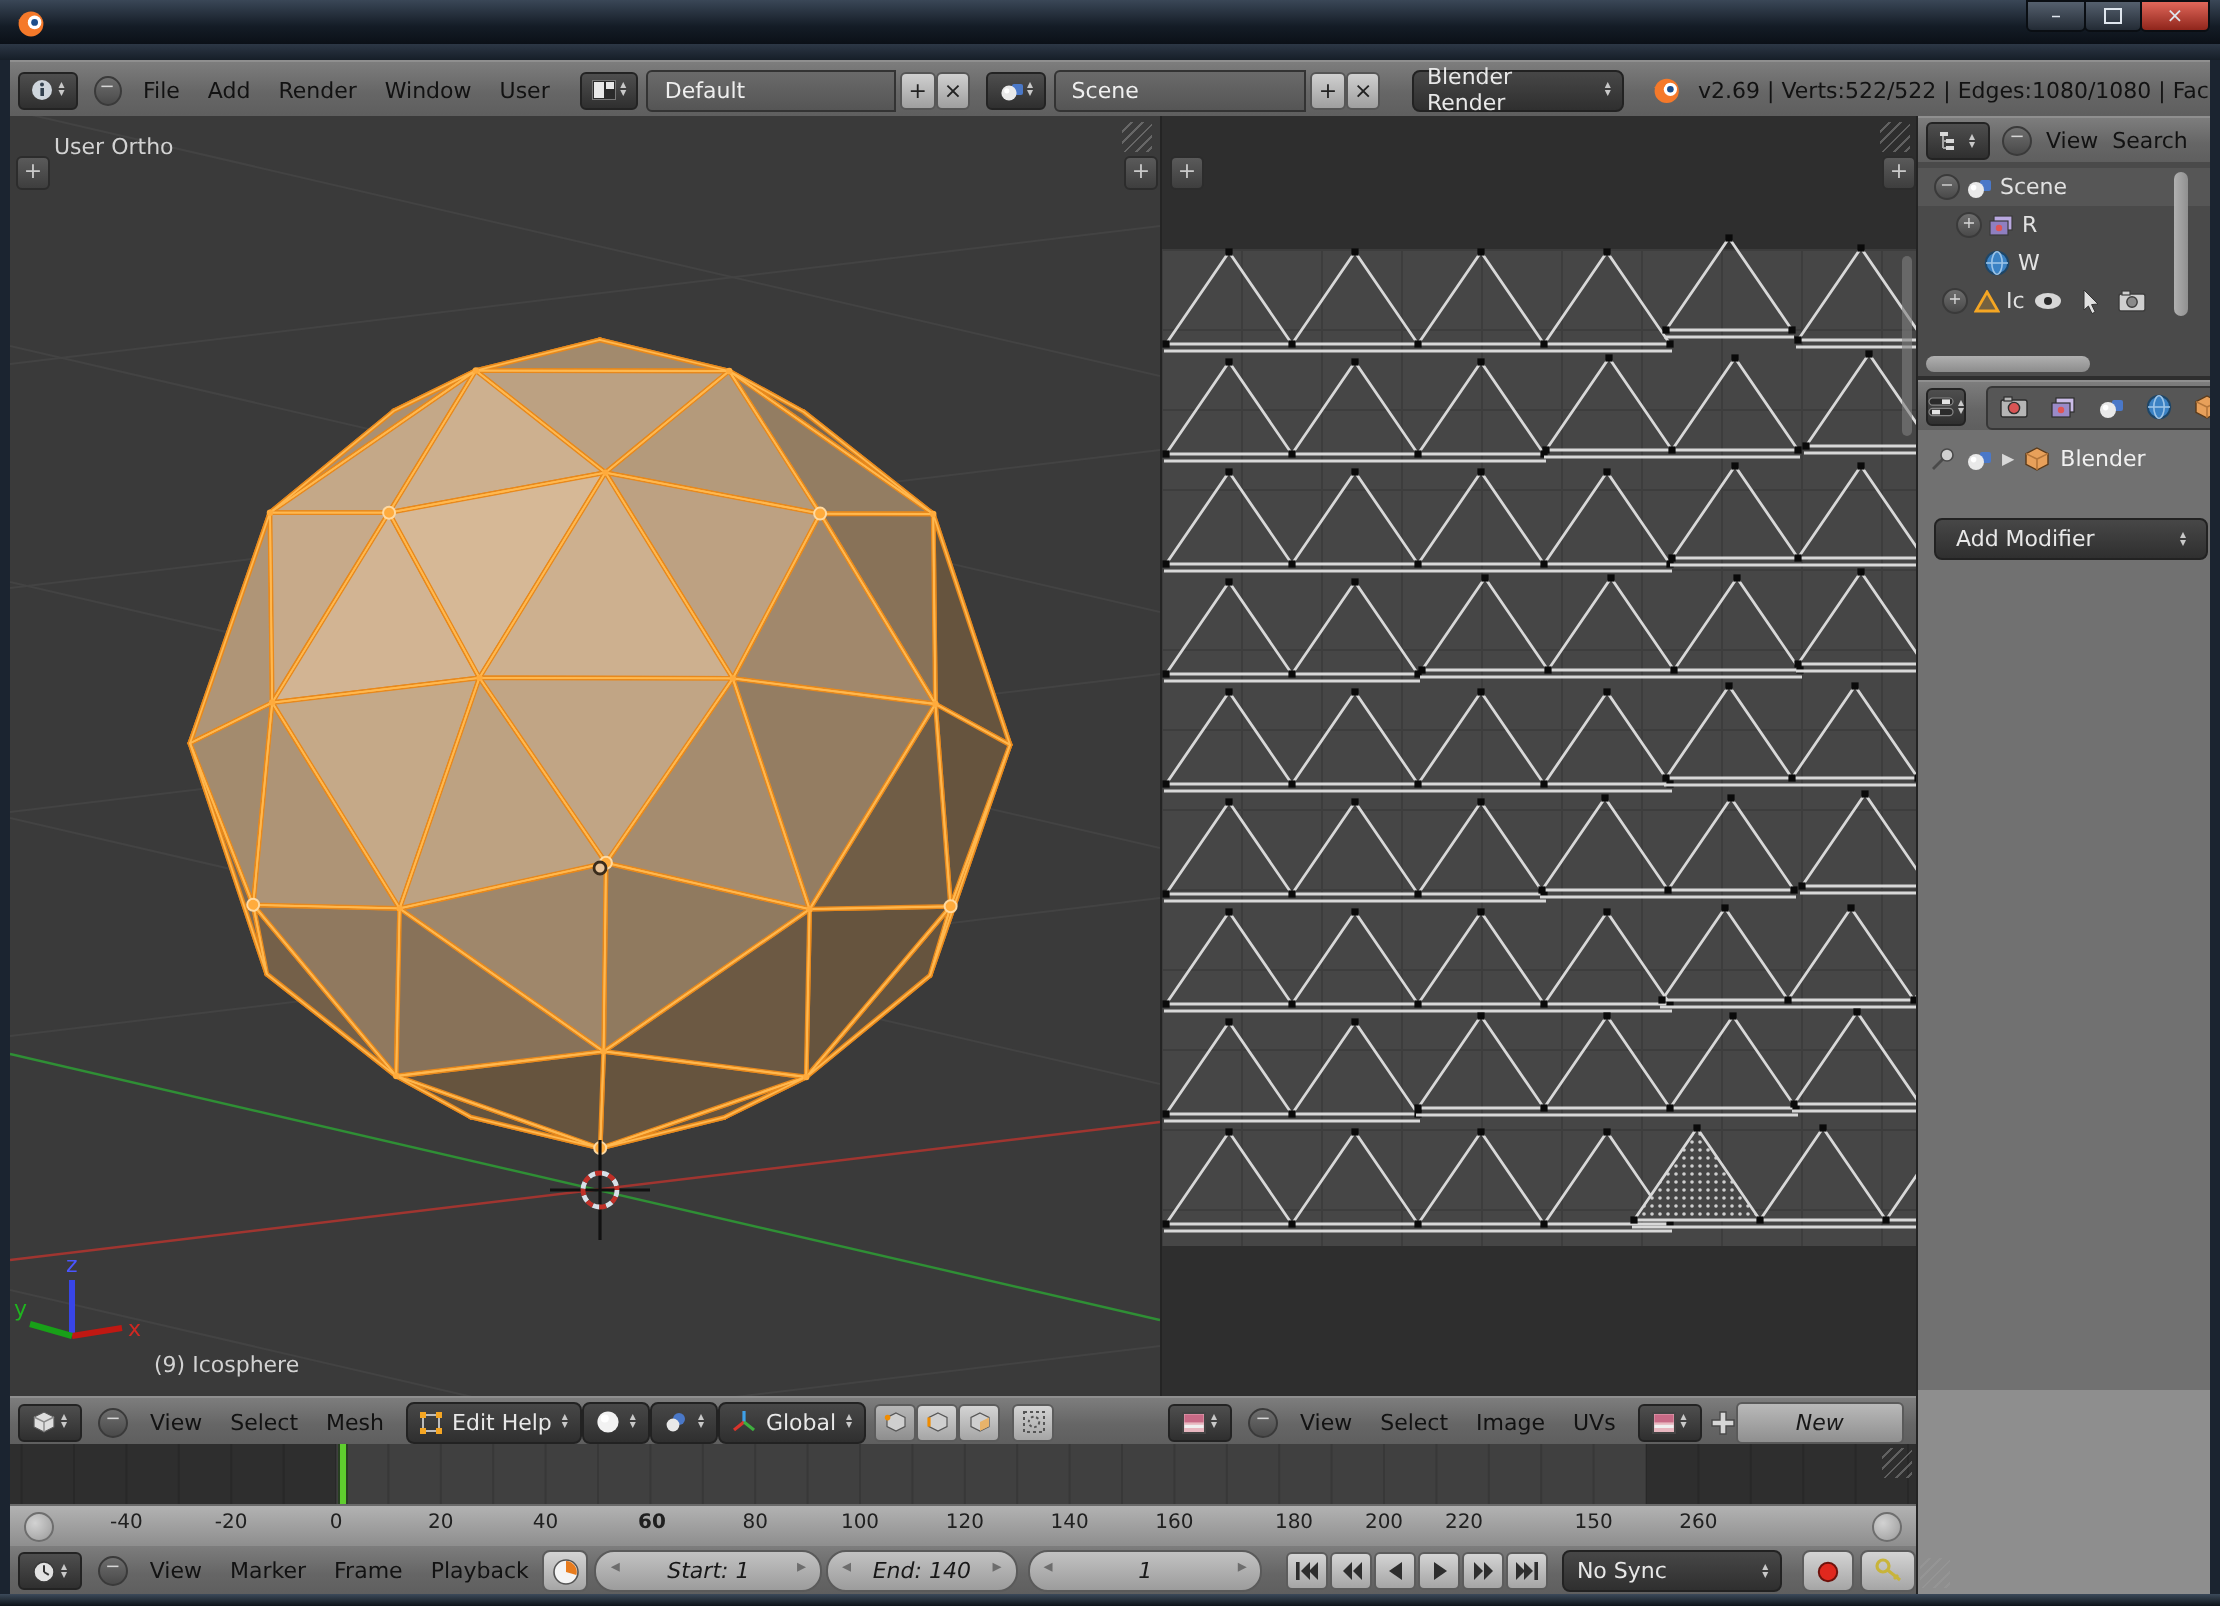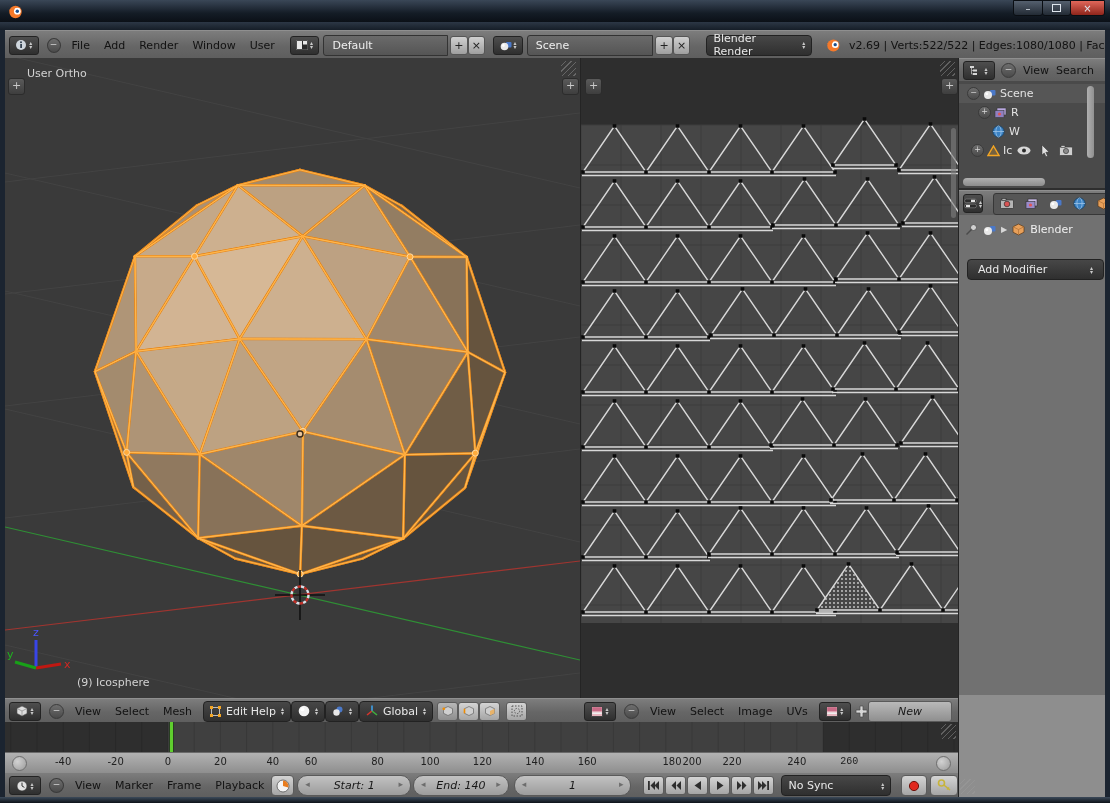--- a/index.html
+++ b/index.html
@@ -927,31 +927,31 @@
       <div class="abs grip" style="left:936px;top:2px"></div>
     </div>
     <div class="abs" id="tl-ruler" style="left:0;top:30px;width:953px;height:20px;background:linear-gradient(#b2b2b2,#8e8e8e);border-top:1px solid #6a6a6a;border-bottom:1px solid #5c5c5c">
       <div class="abs" style="left:7px;top:3px;width:13px;height:13px;border-radius:50%;background:radial-gradient(circle at 35% 35%,#d2d2d2,#9a9a9a);border:1px solid #6e6e6e"></div>
       <div class="abs" style="left:931px;top:3px;width:13px;height:13px;border-radius:50%;background:radial-gradient(circle at 35% 35%,#d2d2d2,#9a9a9a);border:1px solid #6e6e6e"></div>
     <span class="tick" style="left: 41.2px;">-40</span>
         <span class="tick" style="left: 93.6px;">-20</span>
         <span class="tick" style="left: 146px;">0</span>
         <span class="tick" style="left: 198.4px;">20</span>
         <span class="tick" style="left: 250.8px;">40</span>
-        <span class="tick" style="left: 289px;">60</span>
+        <span class="tick" style="left: 304px; font-weight: bold;">60</span>
         <span class="tick" style="left: 355.6px;">80</span>
         <span class="tick" style="left: 408px;">100</span>
         <span class="tick" style="left: 460.4px;">120</span>
         <span class="tick" style="left: 512.8px;">140</span>
         <span class="tick" style="left: 565.2px;">160</span>
-        <span class="tick" style="left: 650px;">180</span>
+        <span class="tick" style="left: 625px;">180</span>
         <span class="tick" style="left: 670px;">200</span>
         <span class="tick" style="left: 710px;">220</span>
-        <span class="tick" style="left: 774.8px;">240</span>
-        <span class="tick" style="left: 827.2px; font-family: Liberation Mono, monospace;">260</span>
+        <span class="tick" style="left: 774.8px;">150</span>
+        <span class="tick" style="left: 827.2px;">260</span>
       </div>
     <div class="abs hdr" style="left:0;top:50px;width:953px;height:25px">
       <div class="etype">
         <svg width="12" height="12" viewBox="0 0 12 12">
           <circle cx="6" cy="6" r="5" fill="#e2e2e2" stroke="#3a3a3a" stroke-width=".7"></circle>
             <line x1="6" y1="6" x2="6" y2="2.6" stroke="#333" stroke-width="1"></line>
             <line x1="6" y1="6" x2="8.4" y2="7.4" stroke="#333" stroke-width="1"></line>
         </svg>
         <span class="updn">
             <span>▴</span>

